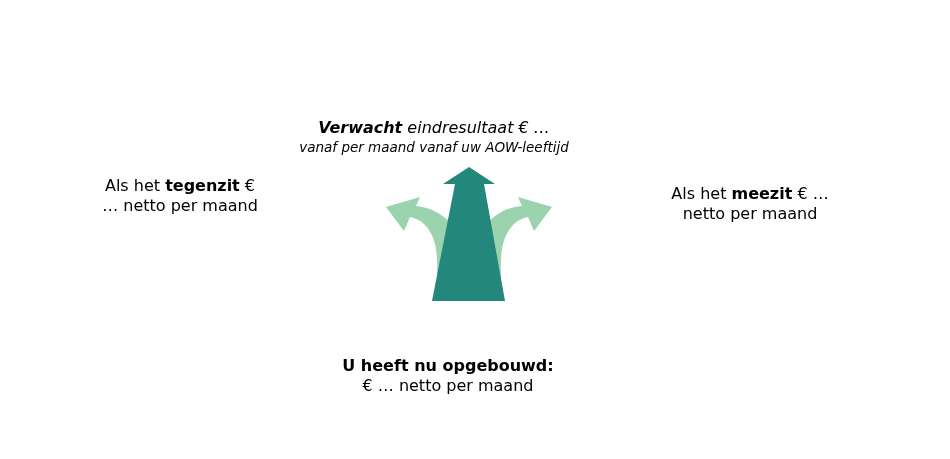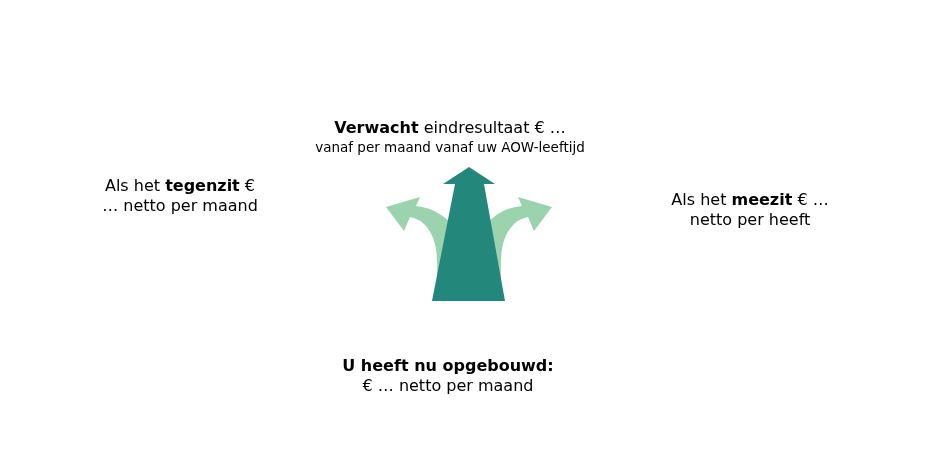--- a/index.html
+++ b/index.html
@@ -18,23 +18,23 @@
     .label {
       position: absolute;
       text-align: center;
       white-space: nowrap;
     }
     .label .line { display: block; }
     .big { font-size: 16px; line-height: 20px; }
     .small { font-size: 13.5px; line-height: 18px; }
     b { font-weight: bold; }
 
-    #top-label { left: 250px; width: 400px; top: 118px; }
+    #top-label { left: 234px; width: 400px; top: 118px; font-style: italic; }
     #left-label { left: 80px; width: 200px; top: 176px; }
-    #right-label { left: 650px; width: 200px; top: 190px; }
+    #right-label { left: 650px; width: 200px; top: 184px; }
     #bottom-label { left: 300px; width: 296px; top: 319px; margin-top: 37px; }
 
     #arrows {
       position: absolute;
       left: 380px;
       top: 160px;
       width: 180px;
       height: 150px;
     }
   </style>
@@ -46,21 +46,21 @@
   <span class="line small">vanaf per maand vanaf uw AOW-leeftijd</span>
 </div>
 
 <div id="left-label" class="label">
   <span class="line big"><span>Als het </span><b>tegenzit</b><span> €</span></span>
   <span class="line big">… netto per maand</span>
 </div>
 
 <div id="right-label" class="label">
   <span class="line big"><span>Als het </span><b>meezit</b><span> € …</span></span>
-  <span class="line big">netto per heeft</span>
+  <span class="line big">netto per maand</span>
 </div>
 
 <div id="bottom-label" class="label">
   <span class="line big"><b>U heeft nu opgebouwd:</b></span>
   <span class="line big">€ … netto per maand</span>
 </div>
 
 <svg id="arrows" viewBox="380 160 180 150" xmlns="http://www.w3.org/2000/svg">
 
   <path fill="#9AD3AE" d="M437,292 C437,262 440,240 424,224 C420,220 415,218 410,217 L404,231 L386,207 L420,197 L416,206 C430,207 444,214 455,228 L448,292 Z"></path>

